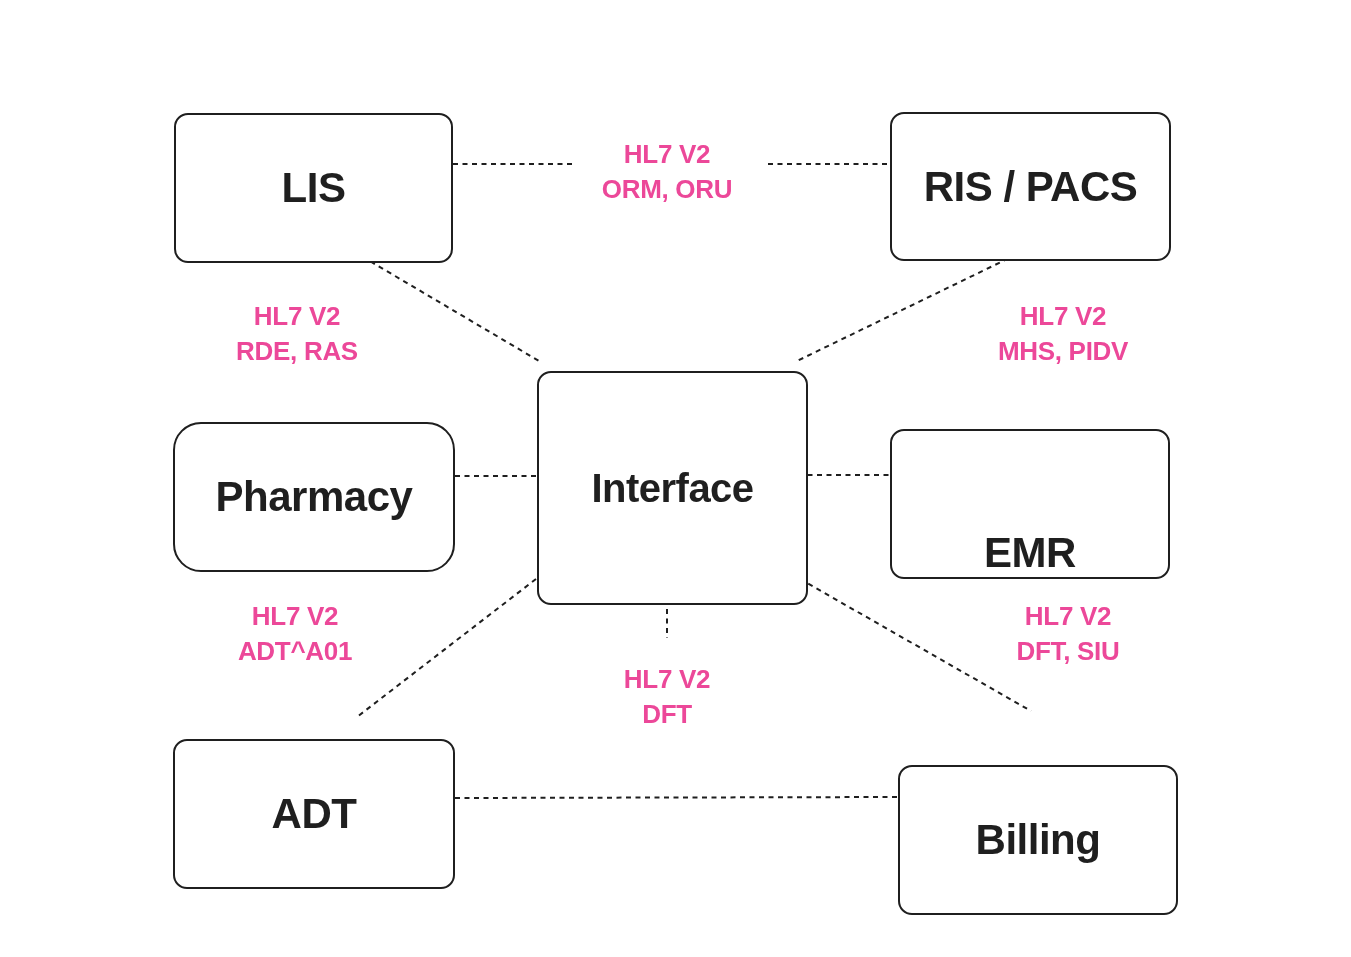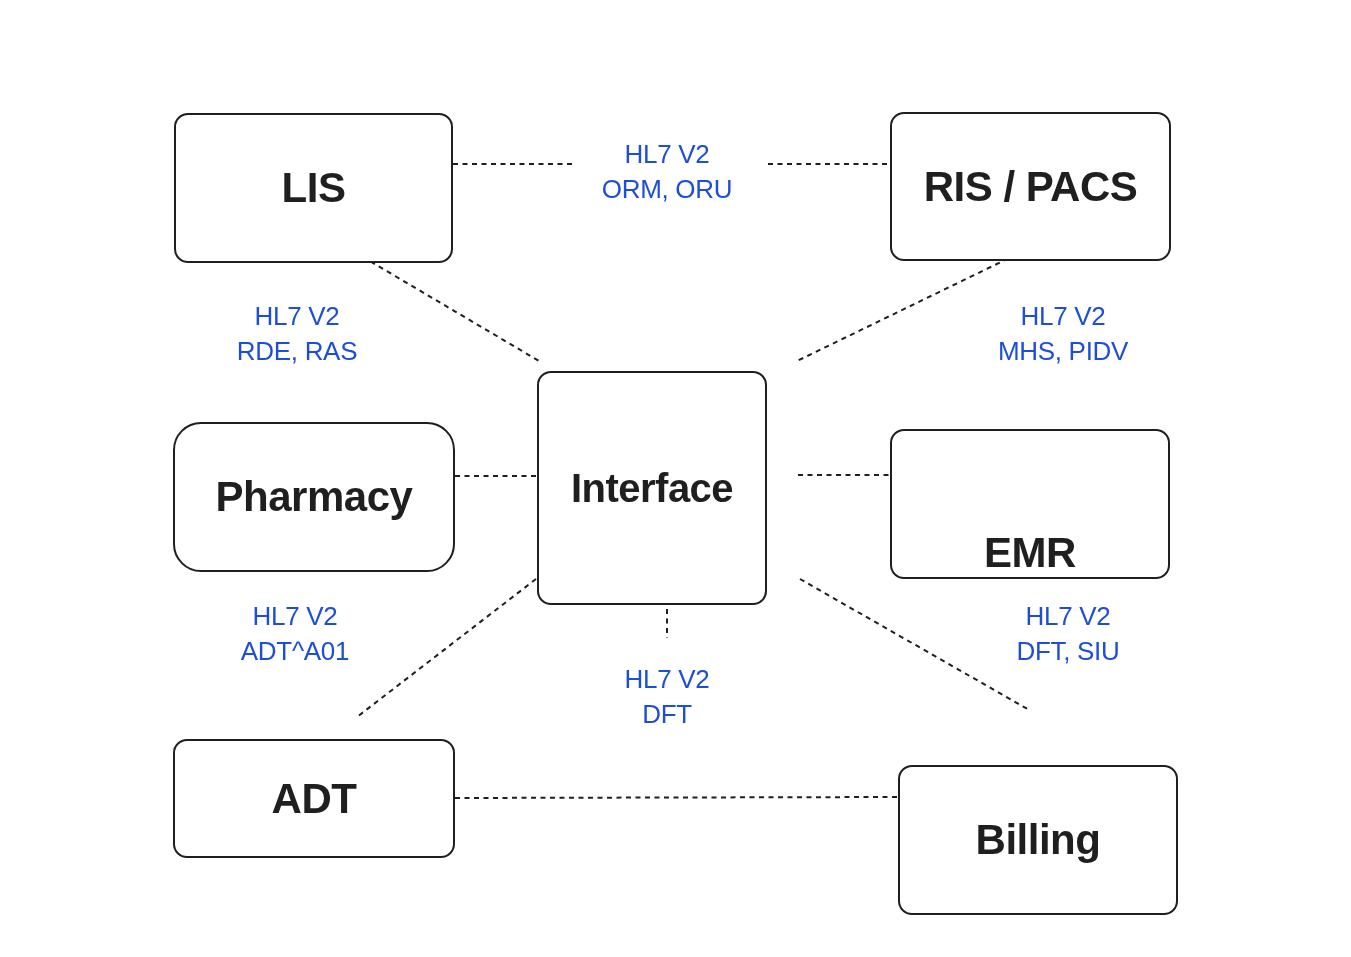--- a/index.html
+++ b/index.html
@@ -40,35 +40,35 @@
     font-weight: 700;
     font-size: 42px;
     letter-spacing: -0.5px;
     color: #1f1f1f;
     margin-top: 17px;
   }
   .node .node-label { display: block; }
   .node-lis       { left: 174px; top:  96px; width: 279px; height: 150px; }
   .node-ris-pacs  { left: 890px; top:  95px; width: 281px; height: 149px; }
   .node-pharmacy  { left: 173px; top: 405px; width: 282px; height: 150px; border-radius: 28px; }
-  .node-engine    { left: 537px; top: 354px; width: 230px; height: 234px;
+  .node-engine    { left: 537px; top: 354px; width: 271px; height: 234px;
                     font-size: 40px; line-height: 52px; }
   .node-emr       { left: 890px; top: 412px; width: 280px; height: 150px; align-items: flex-end; }
-  .node-adt       { left: 173px; top: 722px; width: 282px; height: 119px; }
+  .node-adt       { left: 173px; top: 722px; width: 282px; height: 150px; }
   .node-billing   { left: 898px; top: 748px; width: 280px; height: 150px; align-items: center; }
 
   .edge-label {
     position: absolute;
     transform: translate(-50%, -50%);
     text-align: center;
-    font-weight: 400;
+    font-weight: 700;
     font-size: 26px;
     line-height: 35px;
     letter-spacing: -0.3px;
-    color: #1d4ed8;
+    color: #ec4899;
     background: #ffffff;
     white-space: nowrap;
     padding: 0 6px;
   }
   .edge-label span { display: block; }
   .label-orm-oru  { left:  667px; top: 172px; }
   .label-rde-ras  { left:  297px; top: 334px; }
   .label-mhs-pidv { left: 1063px; top: 334px; }
   .label-adt-a01  { left:  295px; top: 634px; }
   .label-dft      { left:  667px; top: 697px; }

